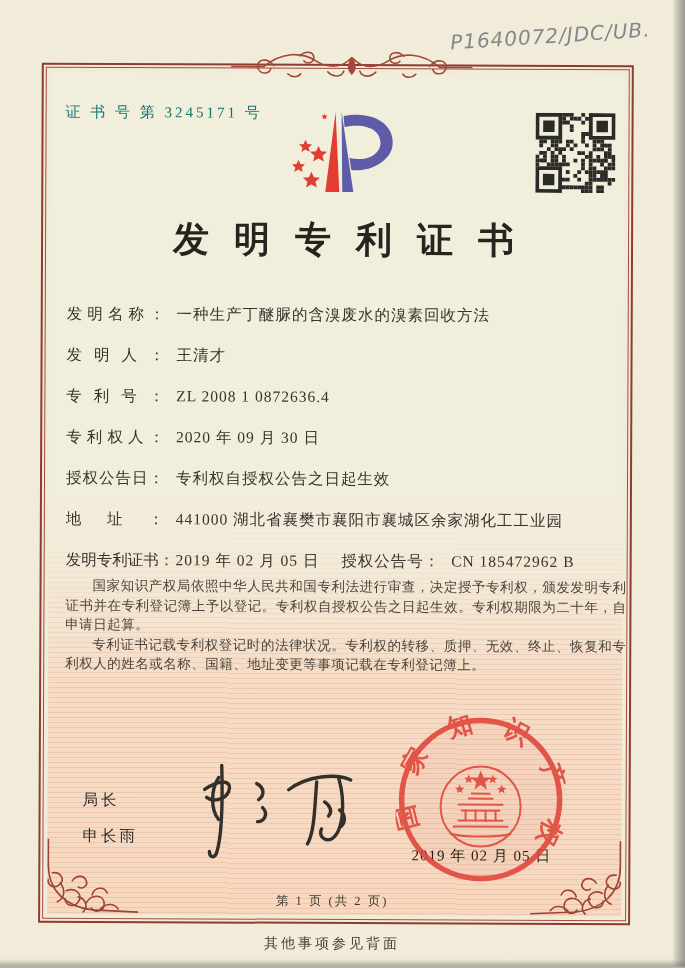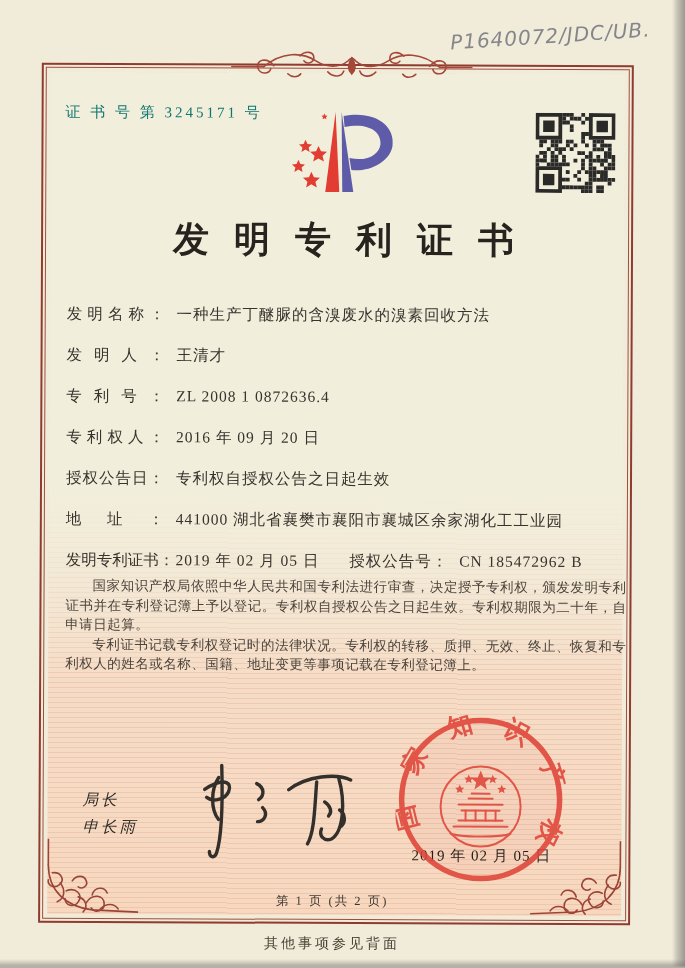--- a/index.html
+++ b/index.html
@@ -37,30 +37,30 @@
   .qr{position:absolute;left:534px;top:112px;width:80px;height:80px;}
 
   .title{position:absolute;left:0;right:0;top:216px;text-align:center;
     font-size:36px;font-weight:bold;color:#27241f;letter-spacing:25px;text-indent:25px;}
 
   .fields{position:absolute;left:66px;top:304px;right:52px;font-size:15.5px;color:#38332d;}
   .row{margin-bottom:20px;line-height:21px;white-space:nowrap;}
   .lbl{display:inline-block;width:98px;text-align:justify;text-align-last:justify;
     vertical-align:top;white-space:nowrap;}
   .val{margin-left:8px;letter-spacing:1px;}
-  .pair2{margin-left:26px;}
+  .pair2{margin-left:18px;}
 
   .paras{position:absolute;left:66px;right:58px;top:577px;font-size:13.5px;
     line-height:19.5px;color:#4c443c;text-align:justify;}
   .paras p{margin:0;text-indent:2em;letter-spacing:0.5px;}
 
   .officer{position:absolute;left:84px;top:791px;
     font-family:"Liberation Sans","DejaVu Sans",sans-serif;
     font-size:15.5px;color:#2d2a26;letter-spacing:3px;}
-  .officer div{margin-bottom:6px;font-style:italic;}
+  .officer div{margin-bottom:15px;}
 
   .signature{position:absolute;left:190px;top:758px;width:180px;height:110px;}
 
   .seal{position:absolute;left:397px;top:714px;width:170px;height:170px;}
   .seal-date{position:absolute;left:402px;top:846px;width:162px;text-align:center;
     font-size:15px;color:#1f1d19;letter-spacing:1px;white-space:nowrap;}
 
   .page-num{position:absolute;left:40px;width:588px;top:893px;text-align:center;
     font-size:12.5px;letter-spacing:2px;color:#3d3831;}
   .back-note{position:absolute;left:40px;width:588px;top:935px;text-align:center;
@@ -310,21 +310,21 @@
     <div class="row">
       <span class="lbl">发明人：</span>
       <span class="val">王清才</span>
     </div>
     <div class="row">
       <span class="lbl">专利号：</span>
       <span class="val">ZL 2008 1 0872636.4</span>
     </div>
     <div class="row">
       <span class="lbl">专利权人：</span>
-      <span class="val">2016 年 09 月 20 日</span>
+      <span class="val">2020 年 09 月 30 日</span>
     </div>
     <div class="row">
       <span class="lbl">授权公告日：</span>
       <span class="val">专利权自授权公告之日起生效</span>
     </div>
     <div class="row">
       <span class="lbl">地址：</span>
       <span class="val">441000 湖北省襄樊市襄阳市襄城区余家湖化工工业园</span>
     </div>
     <div class="row">

